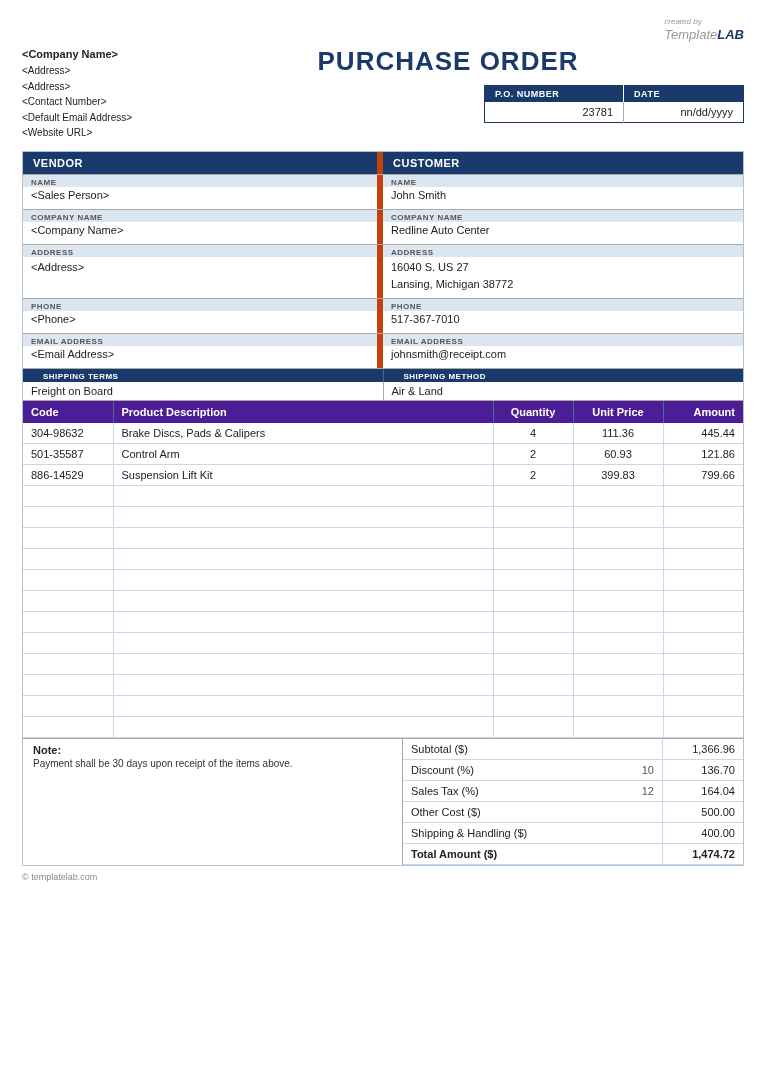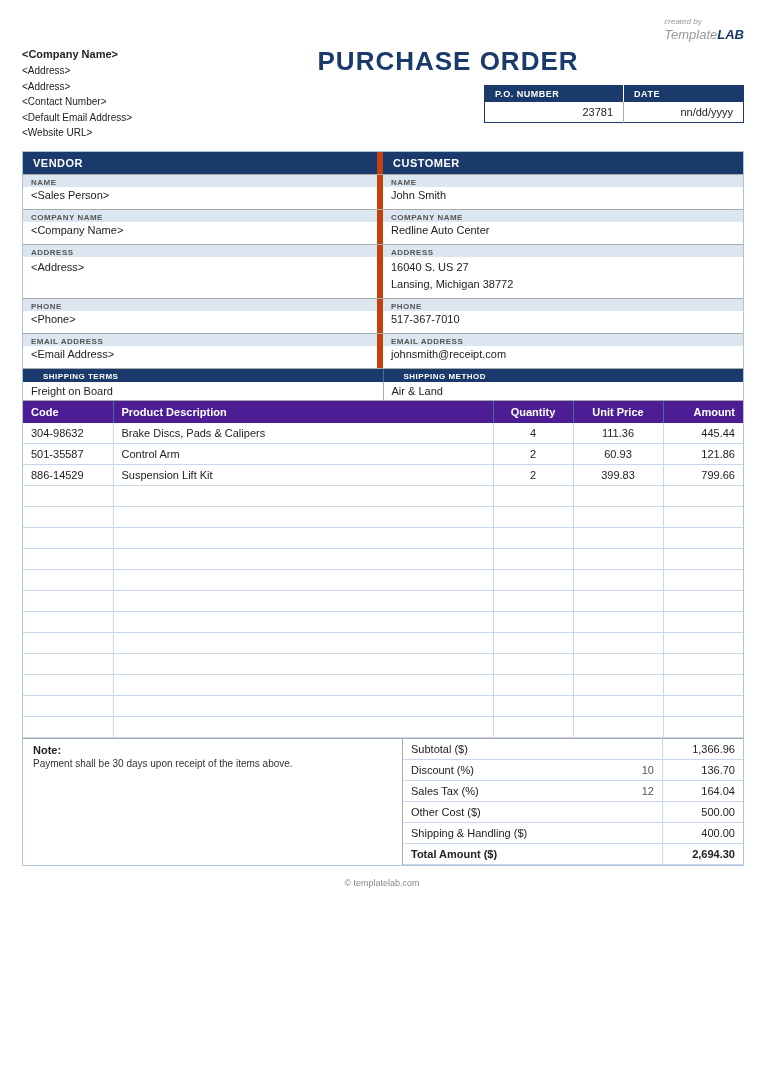--- a/index.html
+++ b/index.html
@@ -256,24 +256,24 @@
     }
     .totals-row.total-final {
       background: #fff;
     }
     .totals-row.total-final .totals-label,
     .totals-row.total-final .totals-amount {
       font-weight: bold;
     }
 
     .footer-credit {
-      text-align: center;
+      text-align: left;
       font-size: 9px;
       color: #888;
-      margin-top: 12px;
+      margin-top: 6px;
       padding-right: 2px;
     }
 
     .outer-wrapper {
       border: 1px solid #b0c4d8;
       margin-top: 4px;
     }
     .vendor-customer-row {
       display: flex;
     }
@@ -551,21 +551,21 @@
         <div class="totals-row">
           <div class="totals-label">Other Cost ($)</div>
           <div class="totals-amount">500.00</div>
         </div>
         <div class="totals-row">
           <div class="totals-label">Shipping &amp; Handling ($)</div>
           <div class="totals-amount">400.00</div>
         </div>
         <div class="totals-row total-final">
           <div class="totals-label">Total Amount ($)</div>
-          <div class="totals-amount">2,694.30</div>
+          <div class="totals-amount">1,474.72</div>
         </div>
       </div>
     </div>
 
   </div>
 
   <div class="footer-credit">© templatelab.com</div>
 
 </div>
 

